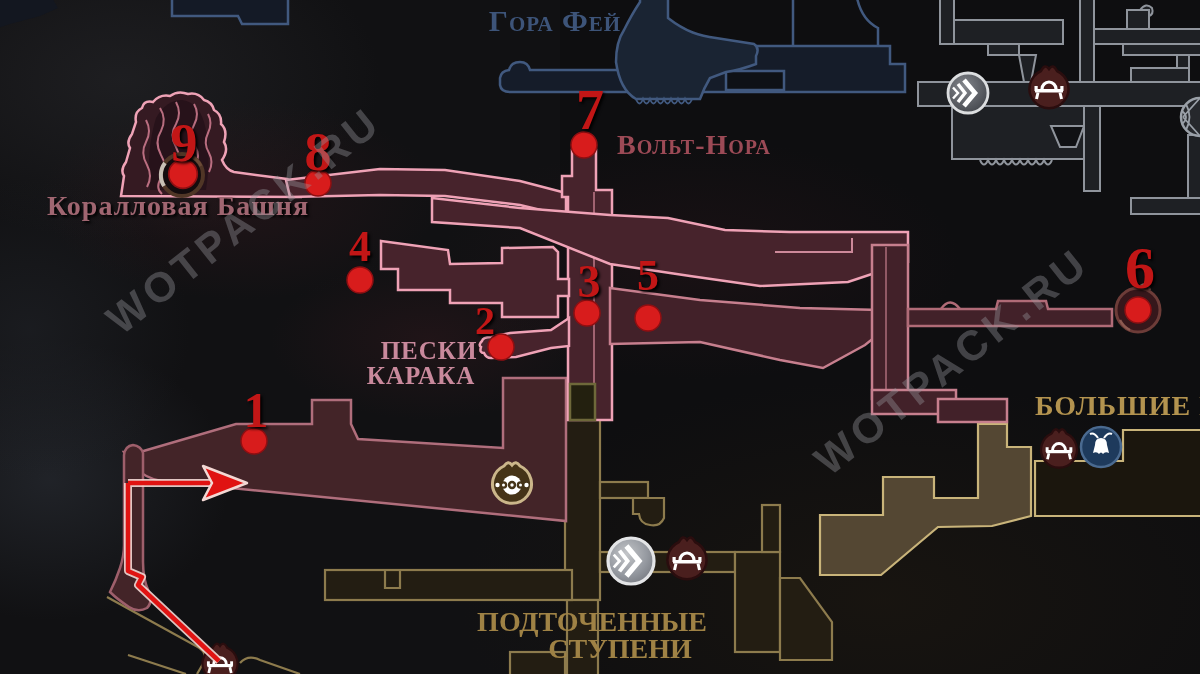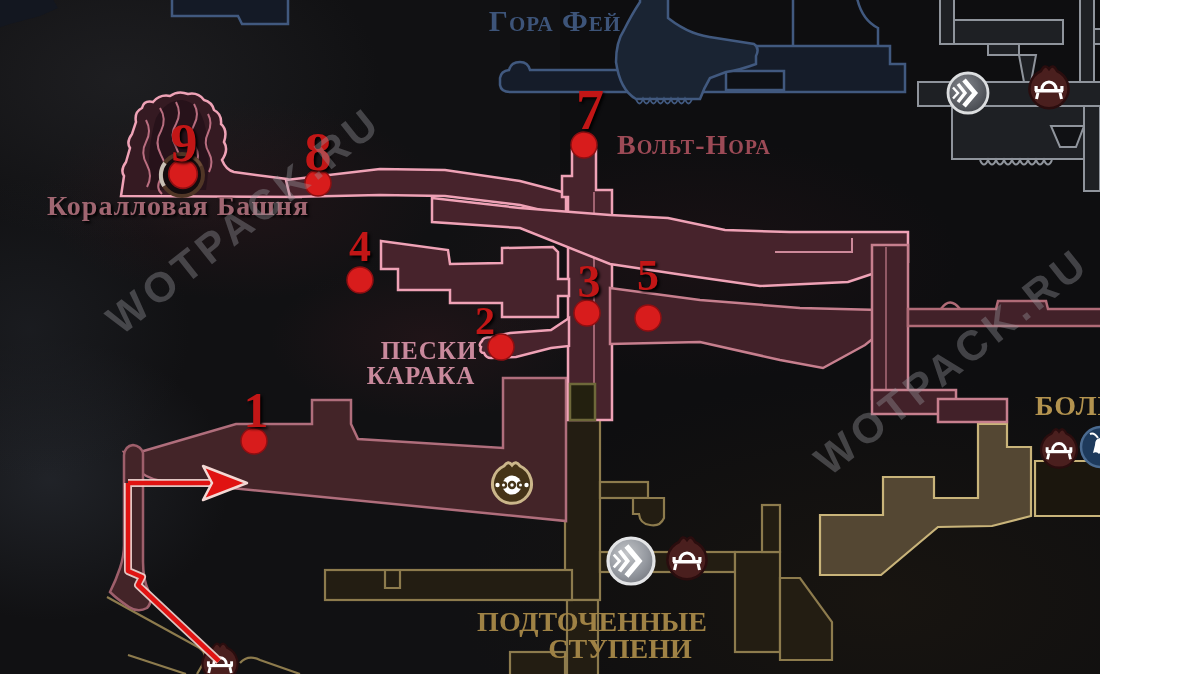--- a/index.html
+++ b/index.html
@@ -1,16 +1,16 @@
 <!DOCTYPE html>
 <html><head>
 <meta charset="utf-8">
 <style>
 html,body{margin:0;padding:0;}
-#stage{position:relative;width:1100px;height:674px;overflow:hidden;background:#0d0d0f;}
+#stage{position:relative;width:1200px;height:674px;overflow:hidden;background:#0d0d0f;}
 text{font-family:"Liberation Serif",serif;}
 .wm{font-family:"Liberation Sans",sans-serif;font-weight:bold;}
 </style>
 </head>
 <body>
 <div id="stage">
 <svg width="1200" height="674" viewBox="0 0 1200 674">
 <defs>
 <radialGradient id="bgtl" cx="0.5" cy="0.5" r="0.5">
 <stop offset="0" stop-color="#202023" stop-opacity="0.85"></stop>

